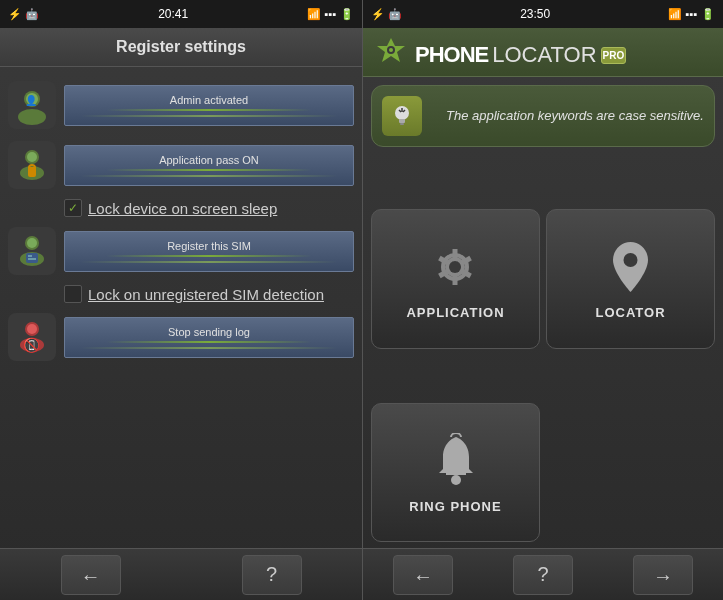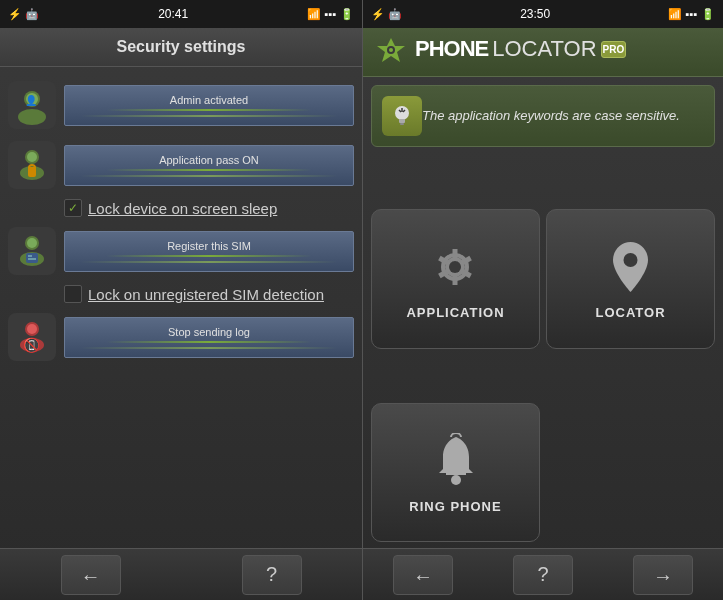--- a/index.html
+++ b/index.html
@@ -162,21 +162,21 @@
       justify-content: space-between;
       padding: 0 8px;
       font-size: 12px;
       color: #fff;
     }
 
     .app-header {
       background: linear-gradient(180deg, #4a5a3a 0%, #3a4a2a 100%);
       padding: 8px 12px;
       display: flex;
-      align-items: flex-start;
+      align-items: flex-end;
       gap: 8px;
       border-bottom: 1px solid #5a6a4a;
     }
 
     .app-logo-icon {
       width: 32px;
       height: 32px;
       display: flex;
       align-items: center;
       justify-content: center;
@@ -208,25 +208,25 @@
       font-weight: bold;
       padding: 2px 1px;
       border-radius: 3px;
       border: 1px solid #aaba5a;
     }
 
     .info-banner {
       margin: 8px;
       padding: 10px;
       background: linear-gradient(180deg, #4a5a3a 0%, #3a4a2a 100%);
-      border-radius: 6px;
+      border-radius: 12px;
       border: 1px solid #5a6a4a;
       display: flex;
       align-items: center;
-      gap: 0;
+      gap: 24px;
     }
 
     .info-icon {
       width: 40px;
       height: 40px;
       background: linear-gradient(180deg, #8a9a3a 0%, #6a7a2a 100%);
       border-radius: 6px;
       display: flex;
       align-items: center;
       justify-content: center;
@@ -300,21 +300,21 @@
     </div>
     <span>20:41</span>
     <div class="status-icons-left">
       <span>📶</span>
       <span>▪▪▪</span>
       <span>🔋</span>
     </div>
   </div>
 
   <div class="panel-title">
-    <span>Security settings</span>
+    <span>Register settings</span>
   </div>
 
   <div class="settings-list">
 
     <div class="setting-row">
       <div class="setting-icon">
         <svg width="40" height="40" viewBox="0 0 40 40">
           <circle cx="20" cy="14" r="8" fill="#5a7a3a"></circle>
           <ellipse cx="20" cy="32" rx="14" ry="8" fill="#5a7a3a"></ellipse>
           <circle cx="20" cy="14" r="6" fill="#7aaa5a"></circle>

